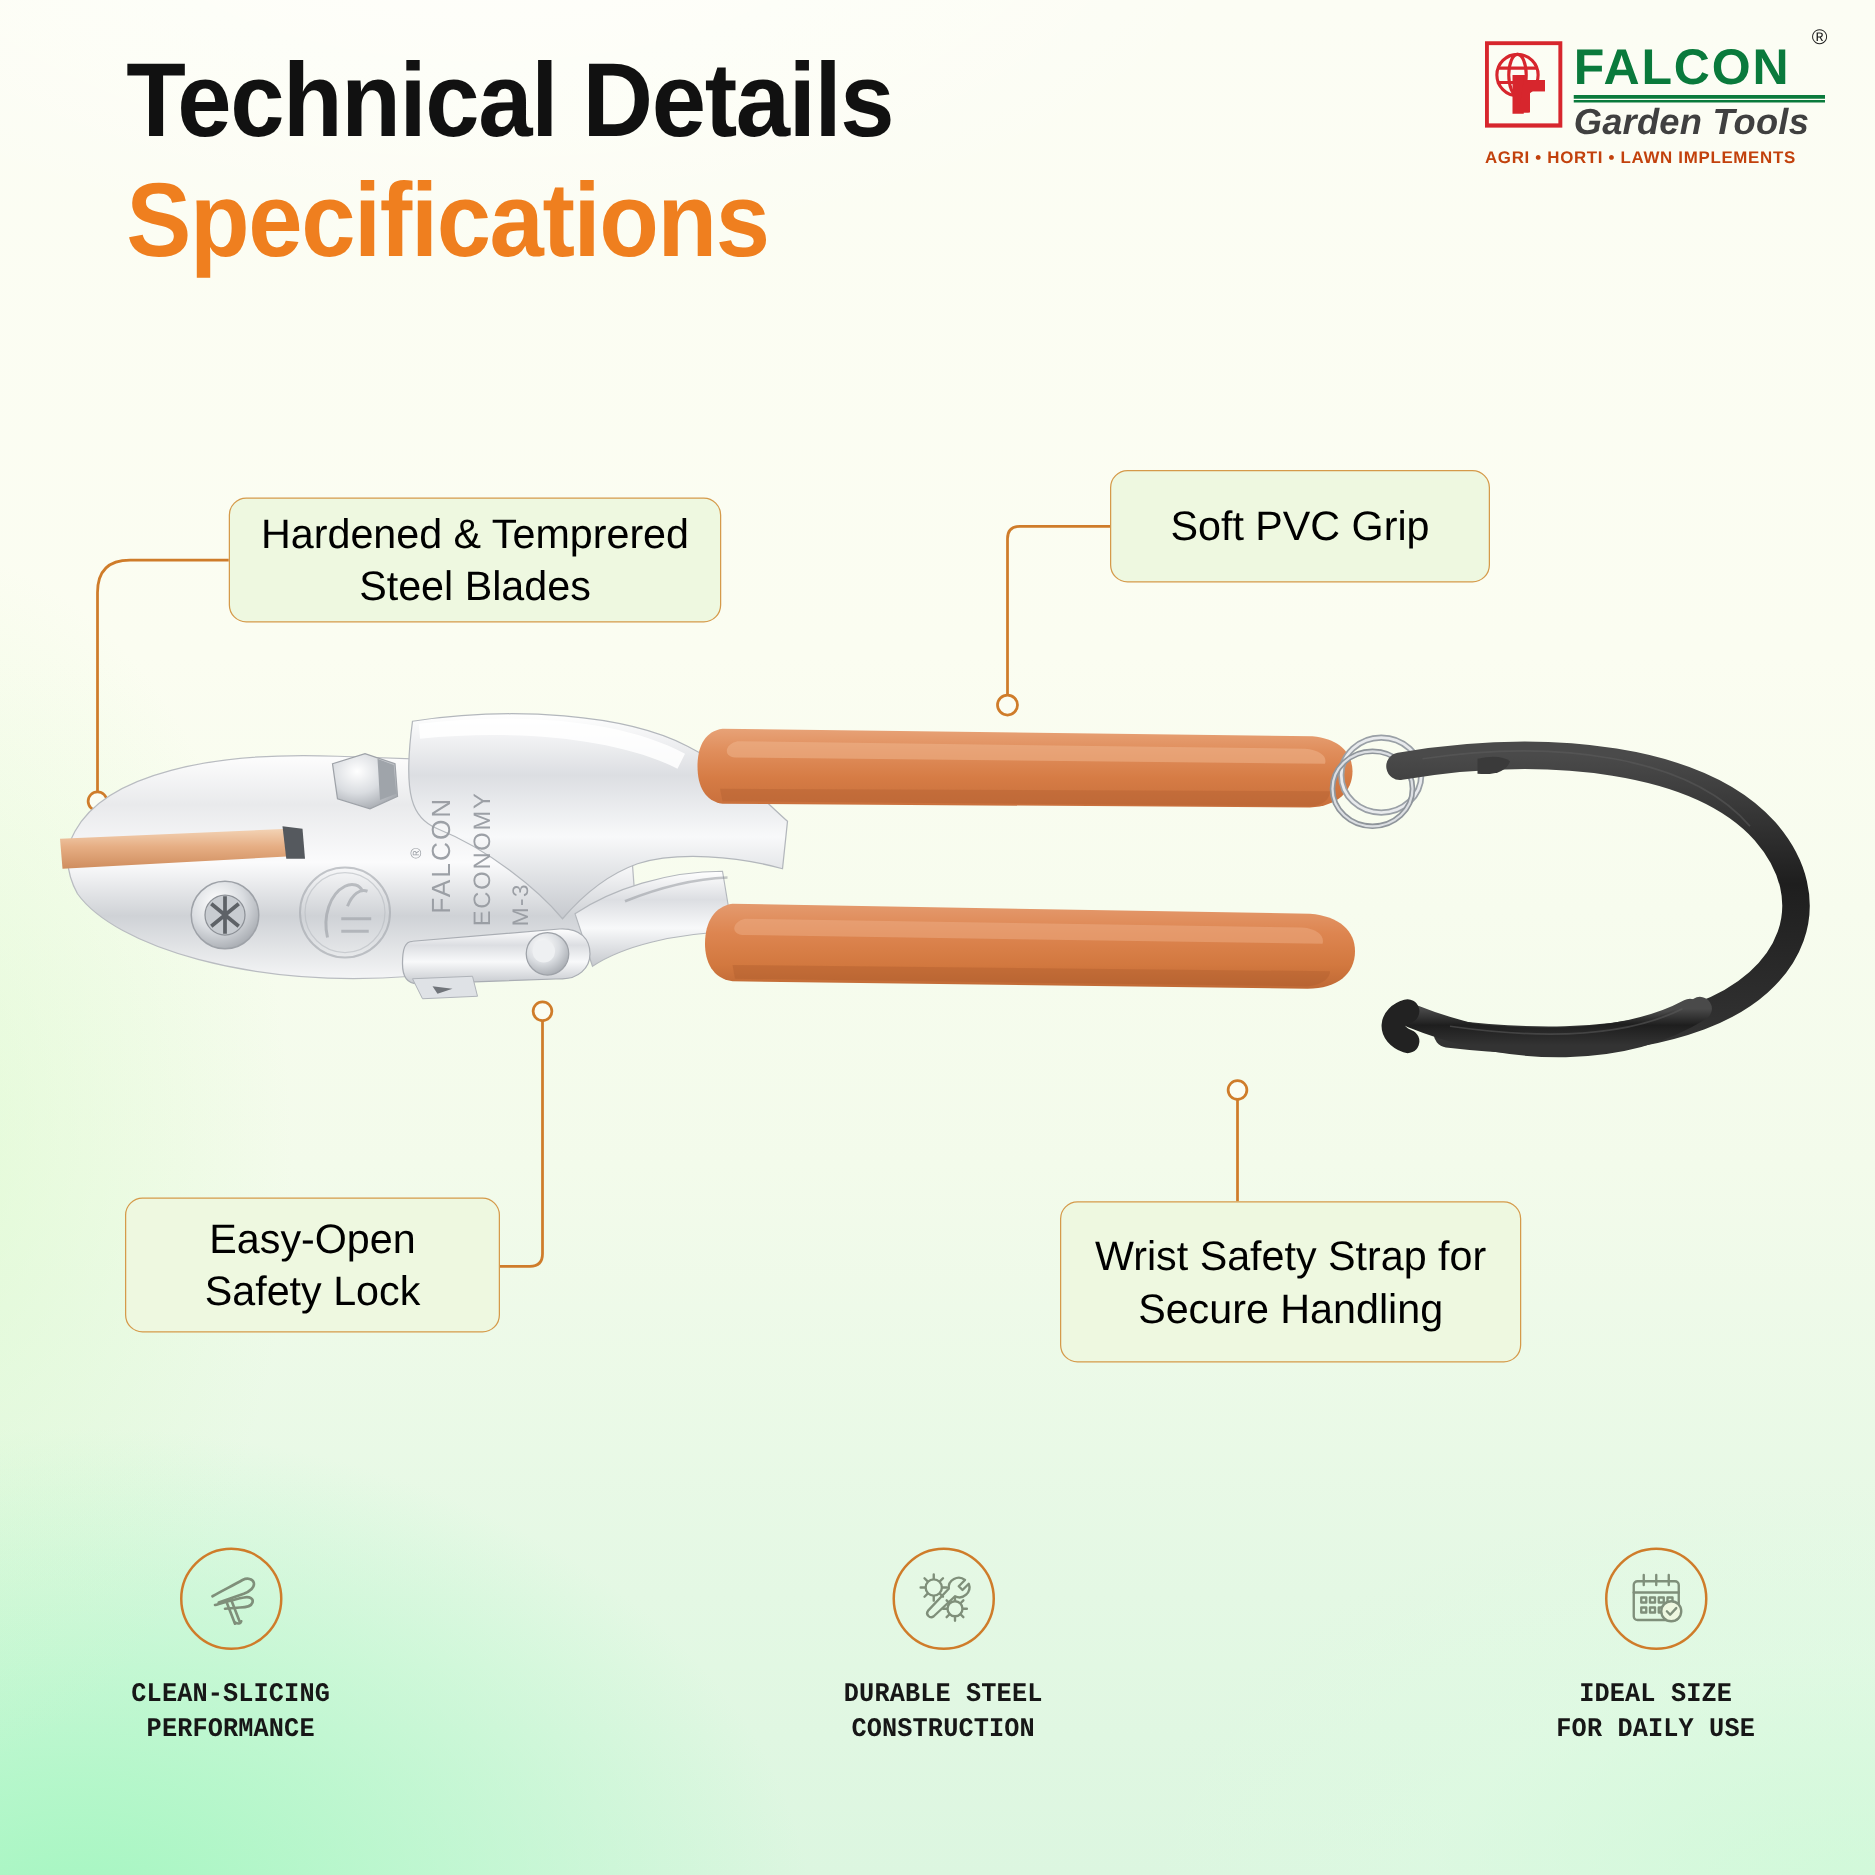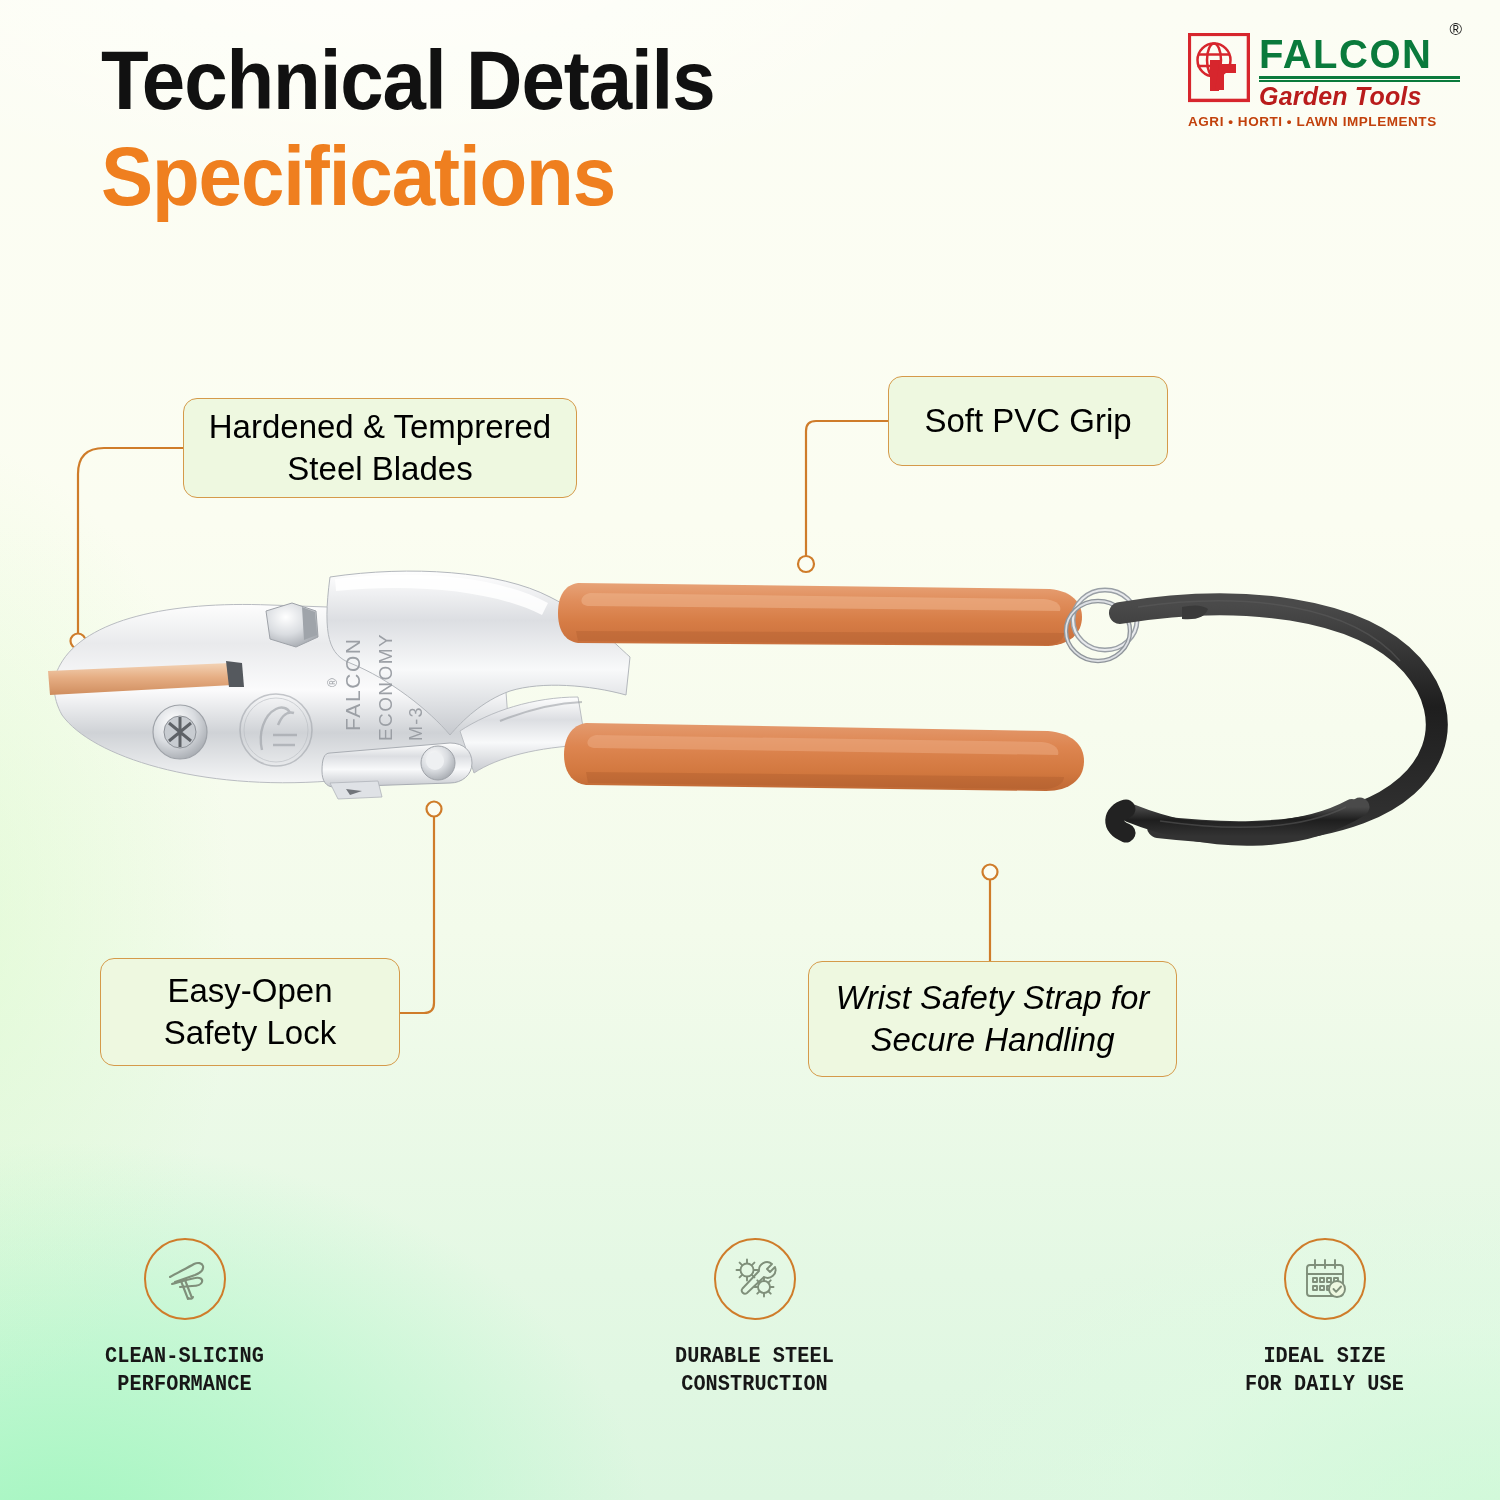--- a/index.html
+++ b/index.html
@@ -41,21 +41,21 @@
   .logo-row { display:flex; align-items:flex-start; }
   .logo-mark { width:62px; height:74px; flex:0 0 62px; position:relative; margin-right:9px; }
   .logo-text-col { position:relative; flex:1; padding-top:2px; }
   .logo-falcon {
     font-size:40px; font-weight:700; color:#0a7a3c; letter-spacing:1.5px;
     line-height:.98; font-family:"Liberation Sans", sans-serif;
   }
   .logo-rule { height:3px; background:#0a7a3c; margin:2px 0 1px 0; }
   .logo-rule2 { height:1.5px; background:#0a7a3c; margin-bottom:2px; }
   .logo-garden {
-    font-size:25px; font-weight:700; font-style:italic; color:#b91c1c;
+    font-size:29px; font-weight:700; font-style:italic; color:#404040;
     letter-spacing:.2px; line-height:1;
   }
   .logo-reg { position:absolute; right:-2px; top:-13px; font-size:17px; color:#1b1b1b; }
   .logo-tag {
     font-size:13.5px; font-weight:700; color:#c2410c; letter-spacing:.55px;
     margin-top:5px; white-space:nowrap;
   }
 
   
   .callout {
@@ -65,23 +65,23 @@
     border-radius:14px;
     display:flex; align-items:center; justify-content:center;
     text-align:center;
     color:#000000;
     font-size:33px;
     line-height:1.27;
     padding:10px 18px;
     font-family:"Liberation Sans", sans-serif;
   }
   #callout-blades { left:183px; top:398px; width:394px; height:100px; }
-  #callout-grip   { left:888px; top:376px; width:280px; height:90px; }
+  #callout-grip   { left:888px; top:376px; width:304px; height:90px; }
   #callout-lock   { left:100px; top:958px; width:300px; height:108px; }
-  #callout-strap  { left:808px; top:961px; width:369px; height:116px;font-style:italic; }
+  #callout-strap  { left:848px; top:961px; width:369px; height:129px; }
 
   .leader { position:absolute; overflow:visible; }
 
   
   #product { position:absolute; left:30px; top:545px; width:1420px; height:330px; }
 
   
   #features {
     position:absolute; left:60px; top:1238px; width:1390px; height:190px;
     display:flex; justify-content:space-between;font-family:Liberation Mono, monospace;

